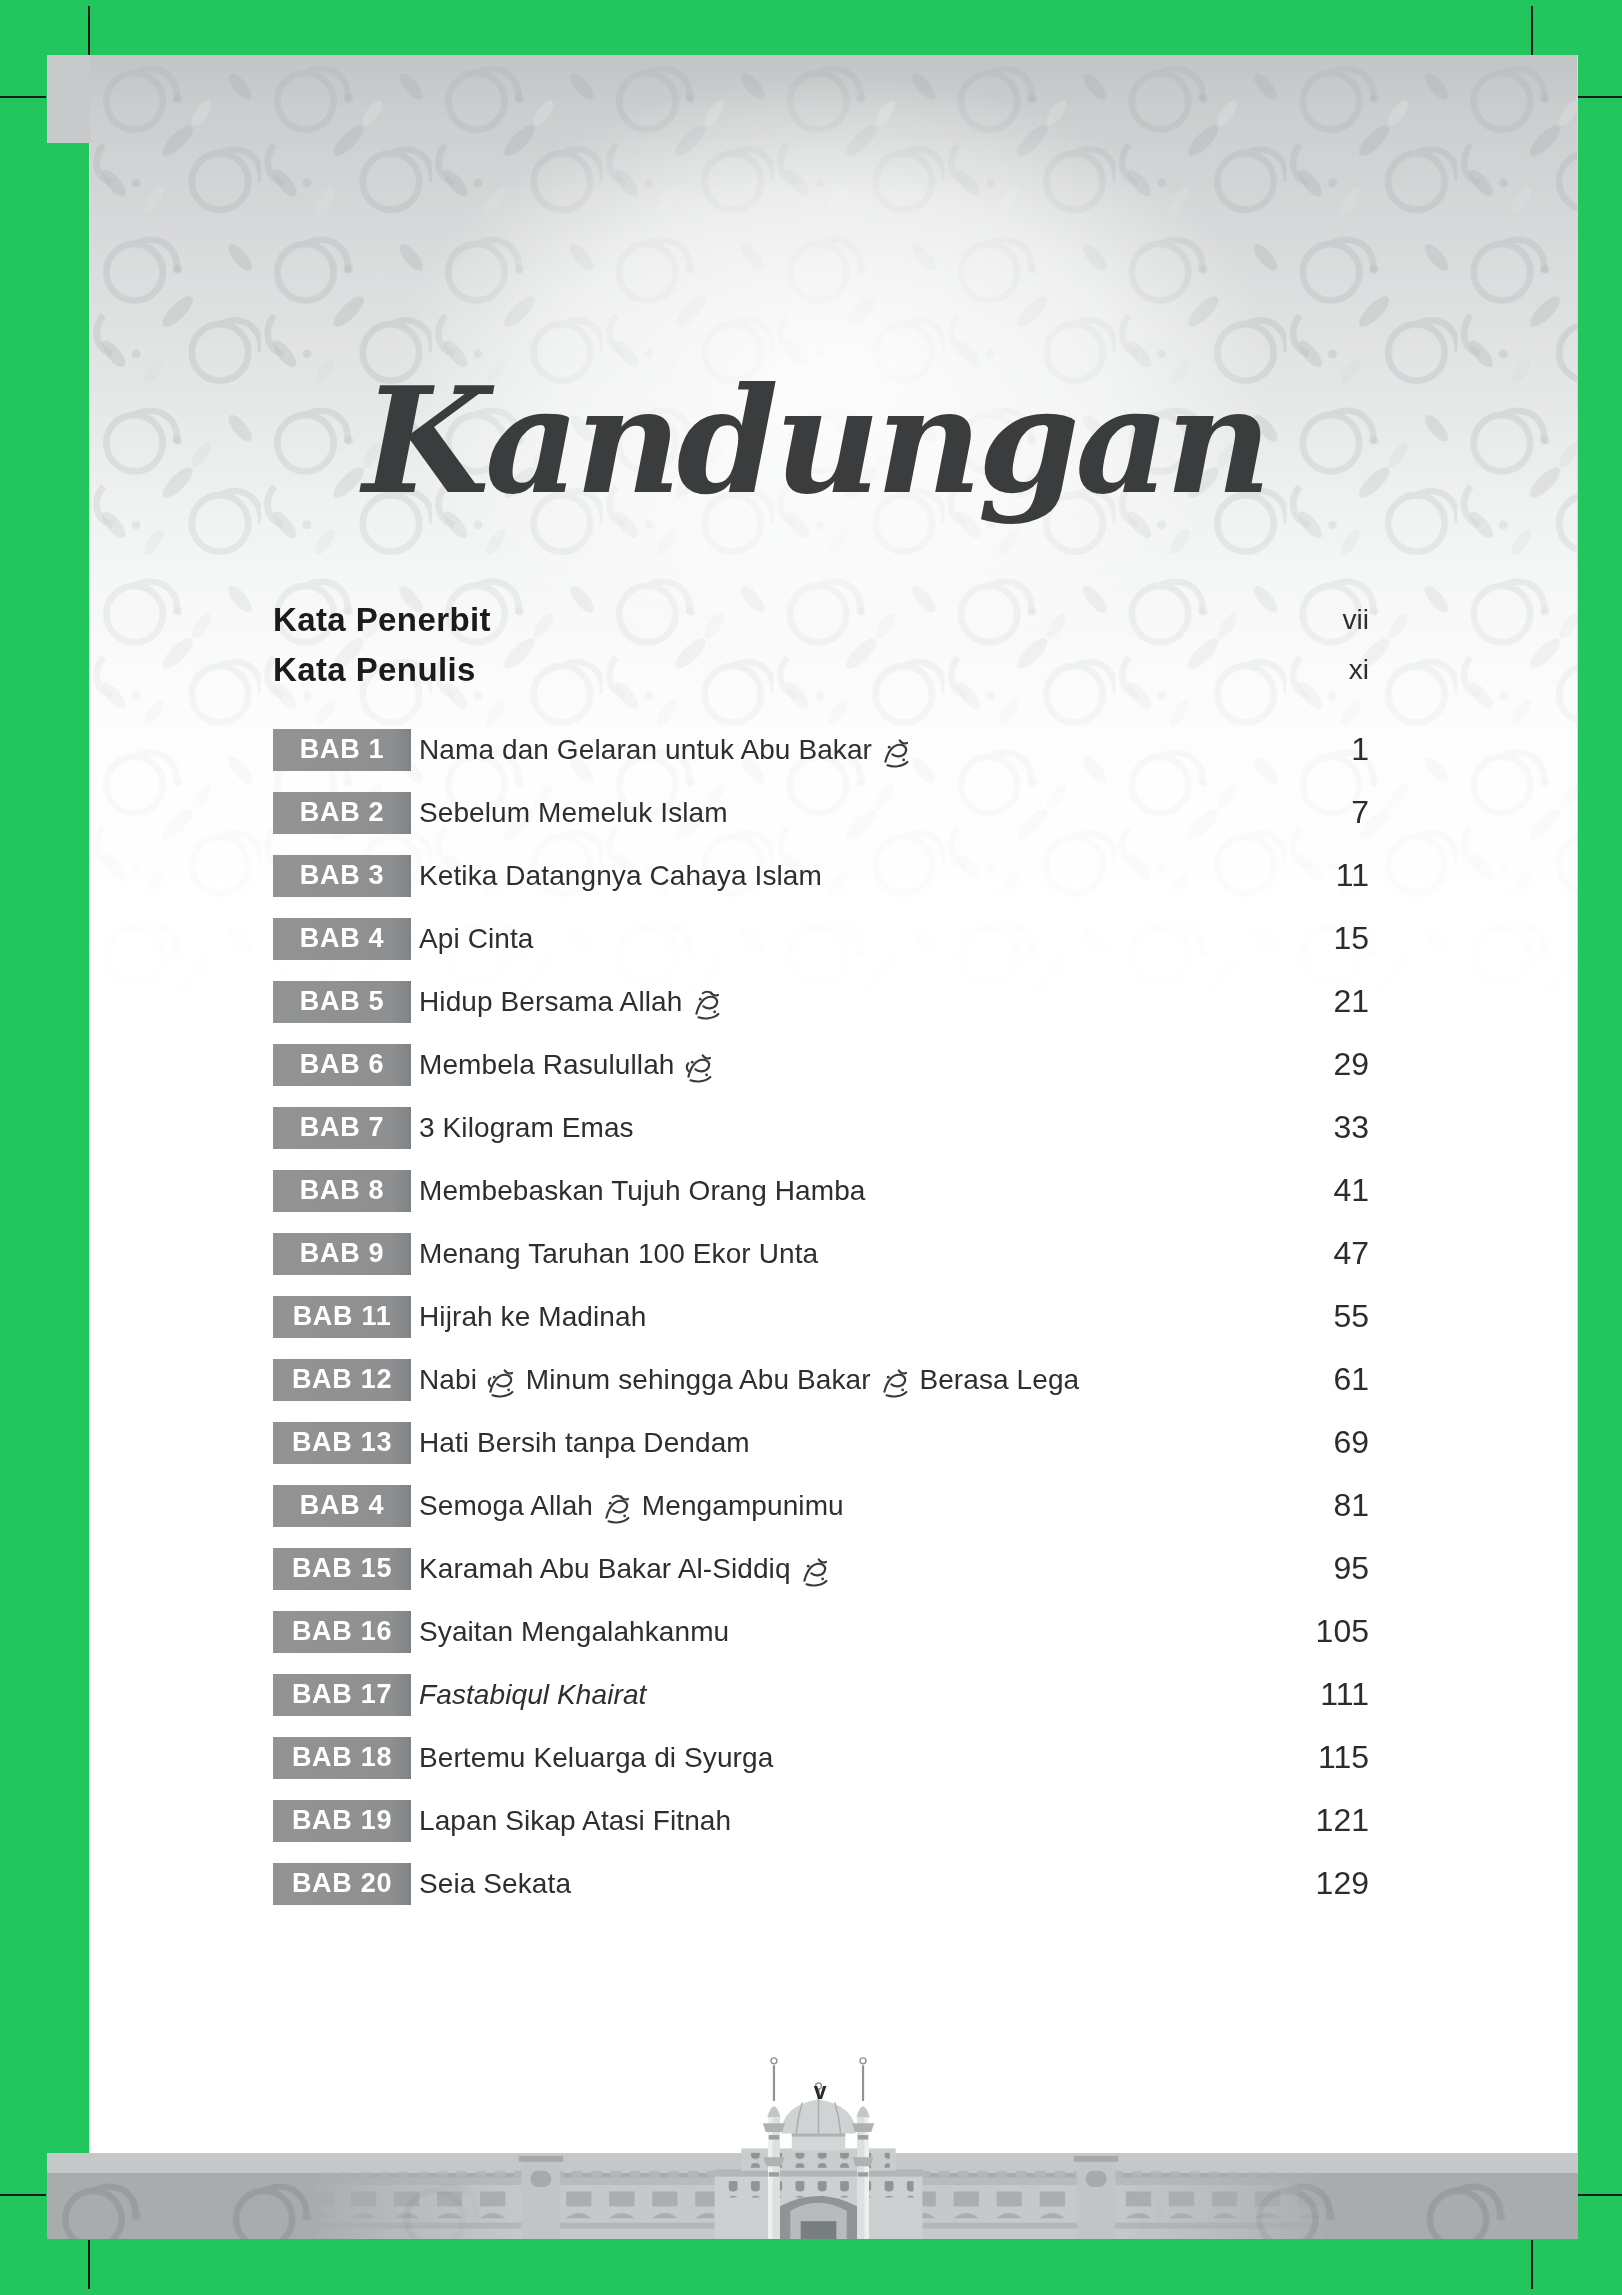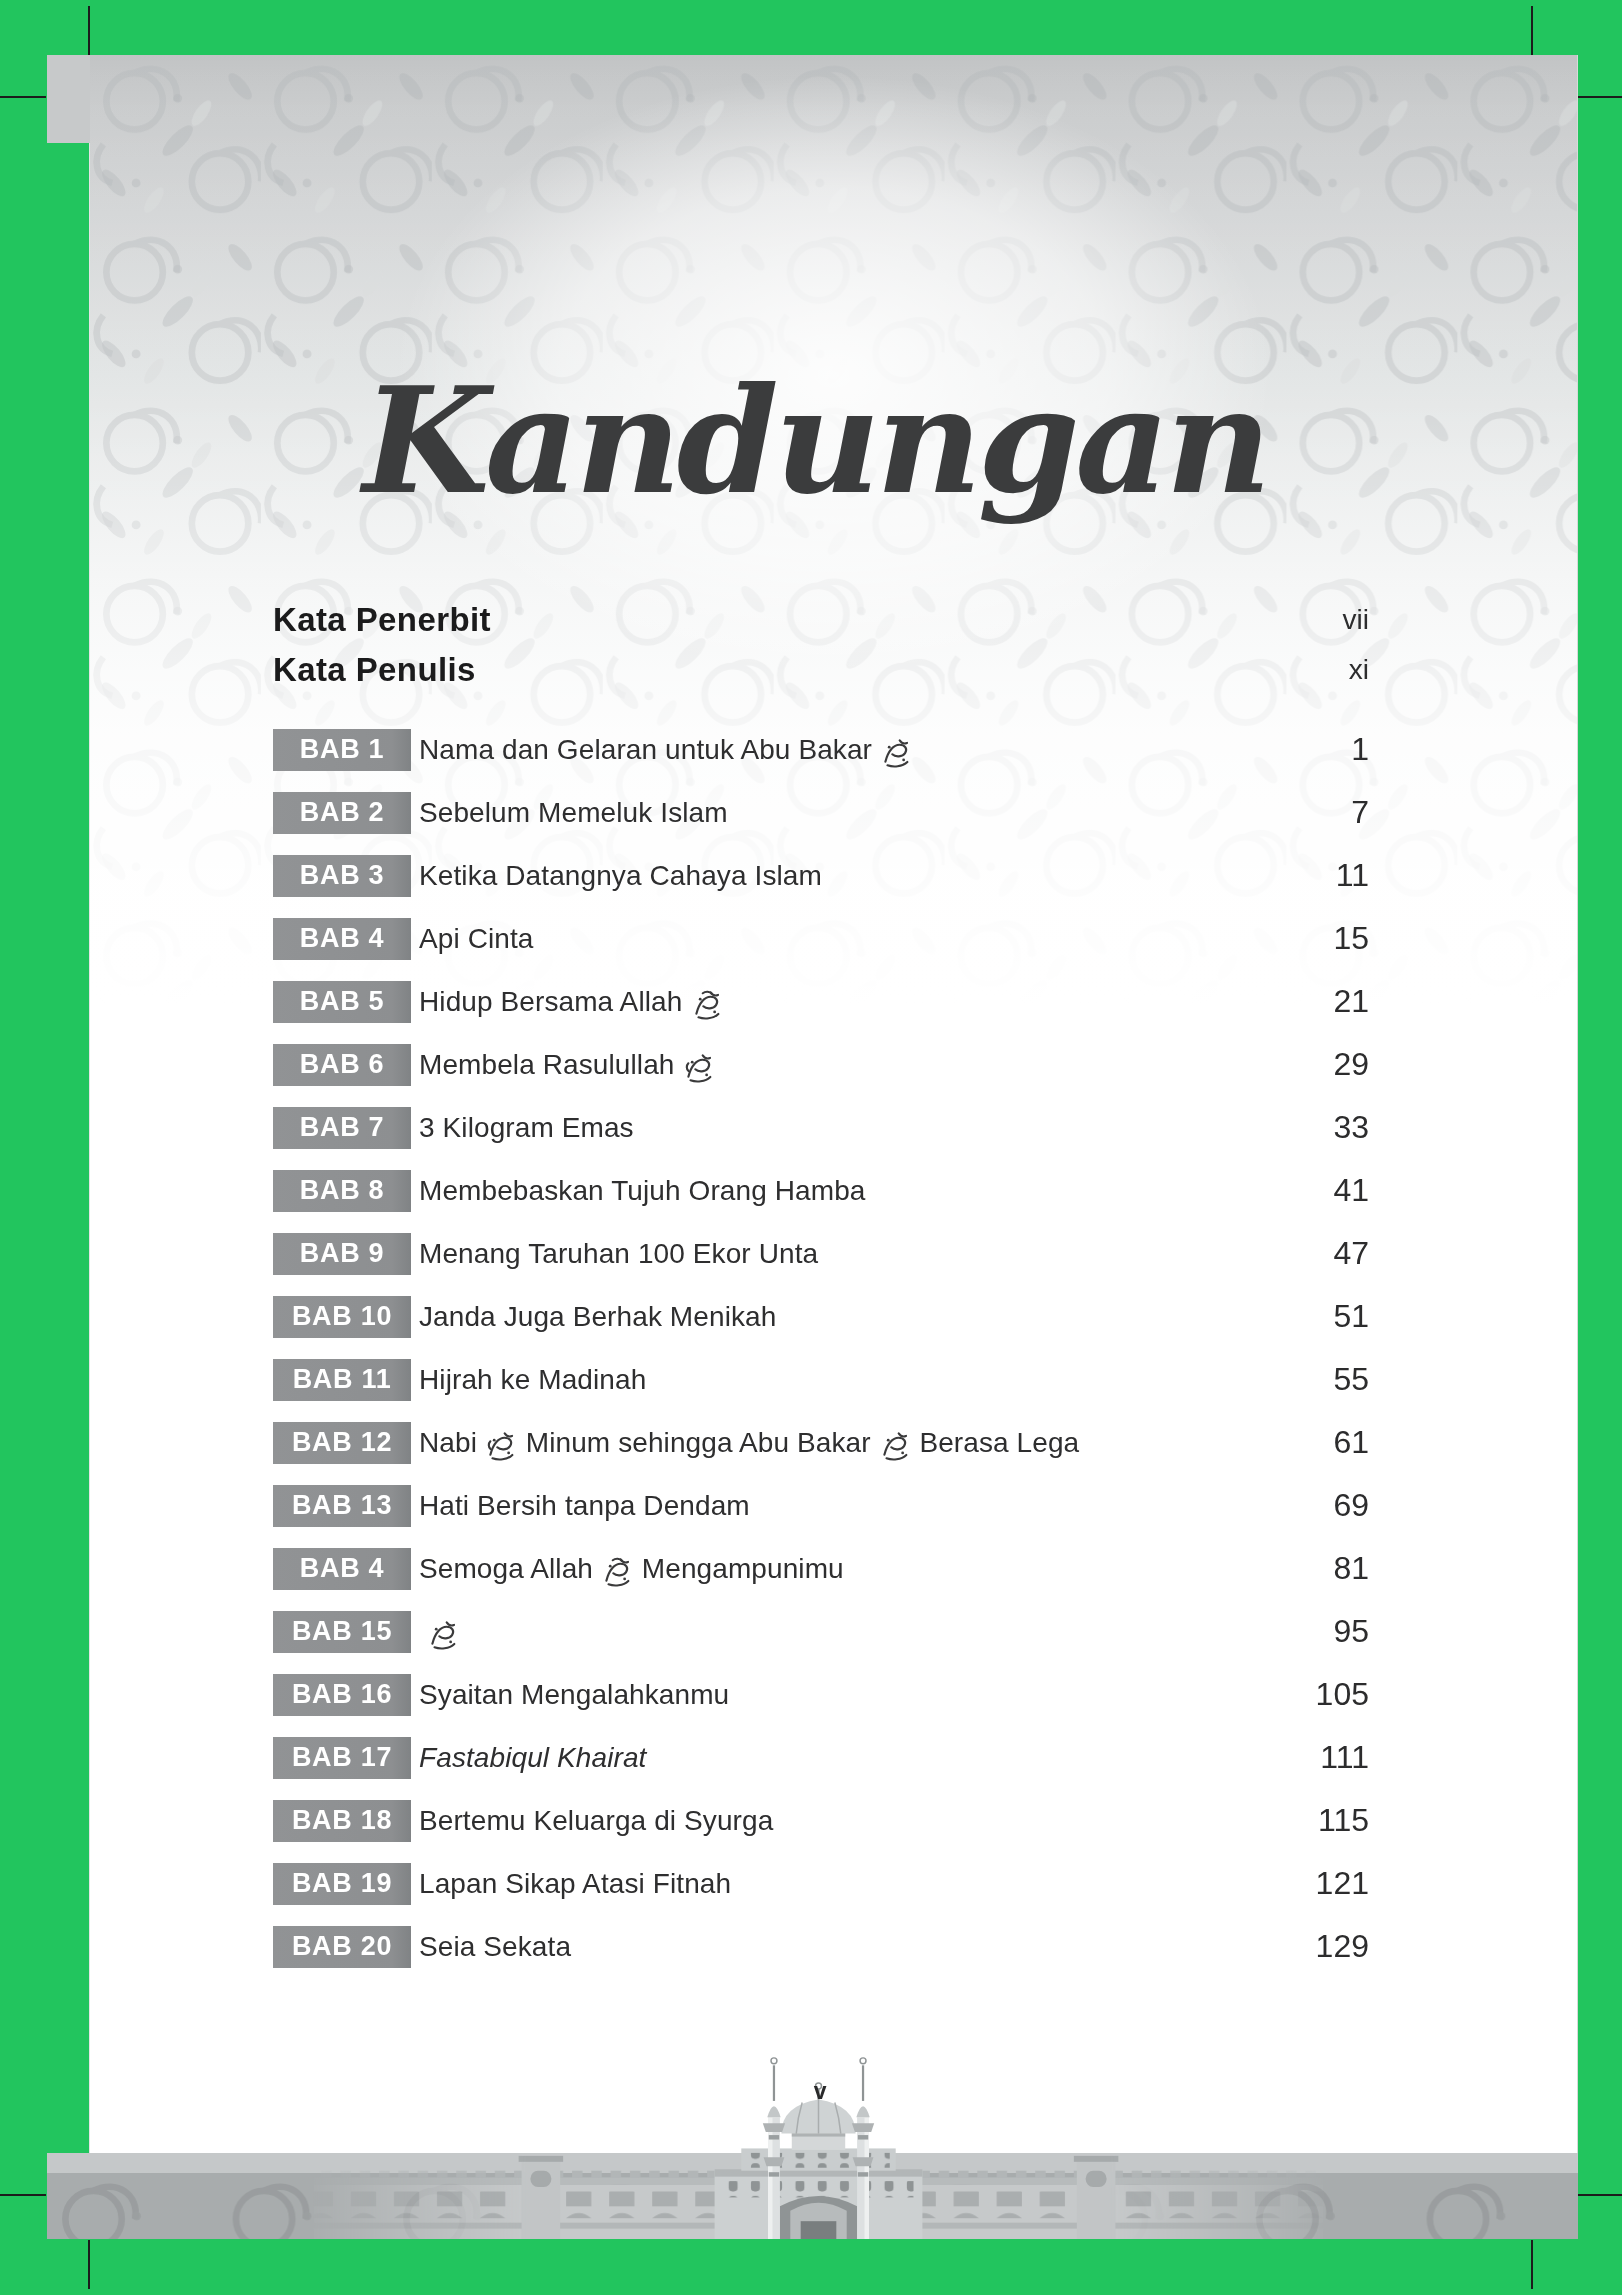--- a/index.html
+++ b/index.html
@@ -212,27 +212,20 @@
           <span class="toc-page">41</span>
         </div>
         <div class="toc-row">
           <span class="badge">BAB 9</span>
           <span class="toc-title">
             <span>Menang Taruhan 100 Ekor Unta</span>
           </span>
           <span class="toc-page">47</span>
         </div>
         <div class="toc-row">
-          <span class="badge">BAB 10</span>
-          <span class="toc-title">
-            <span>Janda Juga Berhak Menikah</span>
-          </span>
-          <span class="toc-page">51</span>
-        </div>
-        <div class="toc-row">
           <span class="badge">BAB 11</span>
           <span class="toc-title">
             <span>Hijrah ke Madinah</span>
           </span>
           <span class="toc-page">55</span>
         </div>
         <div class="toc-row">
           <span class="badge">BAB 12</span>
           <span class="toc-title">
             <span>Nabi</span>
@@ -287,20 +280,21 @@
                 <circle cx="17.4" cy="17.2" r="1"></circle>
               </g>
             </svg>
             <span>Mengampunimu</span>
           </span>
           <span class="toc-page">81</span>
         </div>
         <div class="toc-row">
           <span class="badge">BAB 15</span>
           <span class="toc-title">
+            <span>Karamah Abu Bakar Al-Siddiq</span>
             <svg class="seal" width="34" height="37" viewBox="0 0 24 26">
               <g fill="none" stroke="#3a3a3b" stroke-width="1.5" stroke-linecap="round">
                 <path d="M4.5 18.5 C6.5 10.5 10.5 6.5 14.5 6.5 C18.5 6.5 20.3 9.4 18.4 12.4 C16.6 15.2 11.6 15.4 9.4 13.2"></path>
                 <path d="M6 21 C10 22.4 16.4 22.2 20 18.6"></path>
                 <path d="M14.6 3.4 C15.8 5.2 17.8 6 19.8 5.2"></path>
               </g>
               <g fill="#3a3a3b">
                 <circle cx="7.2" cy="8.2" r="1"></circle>
                 <circle cx="17.4" cy="17.2" r="1"></circle>
               </g>

